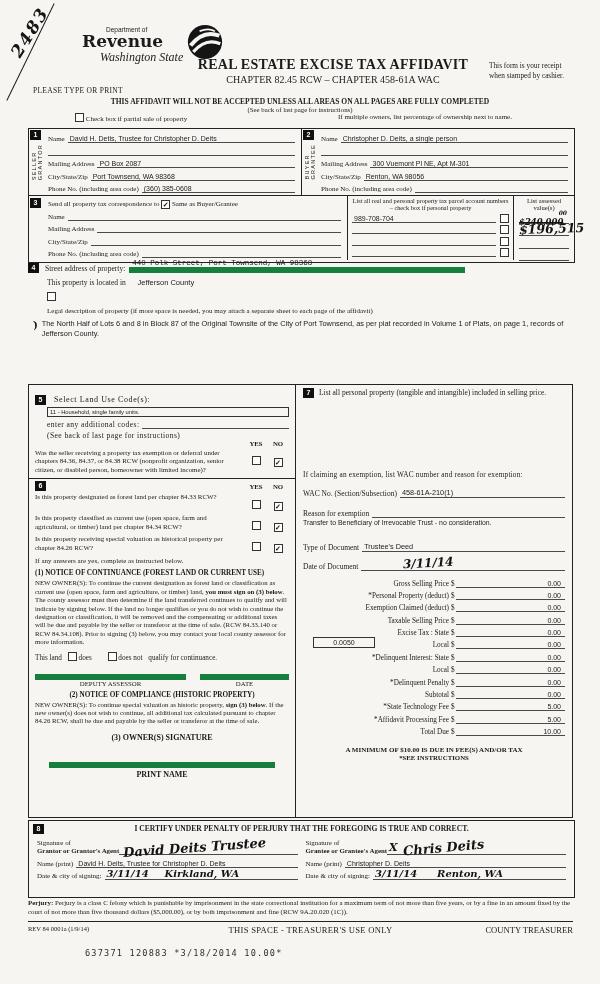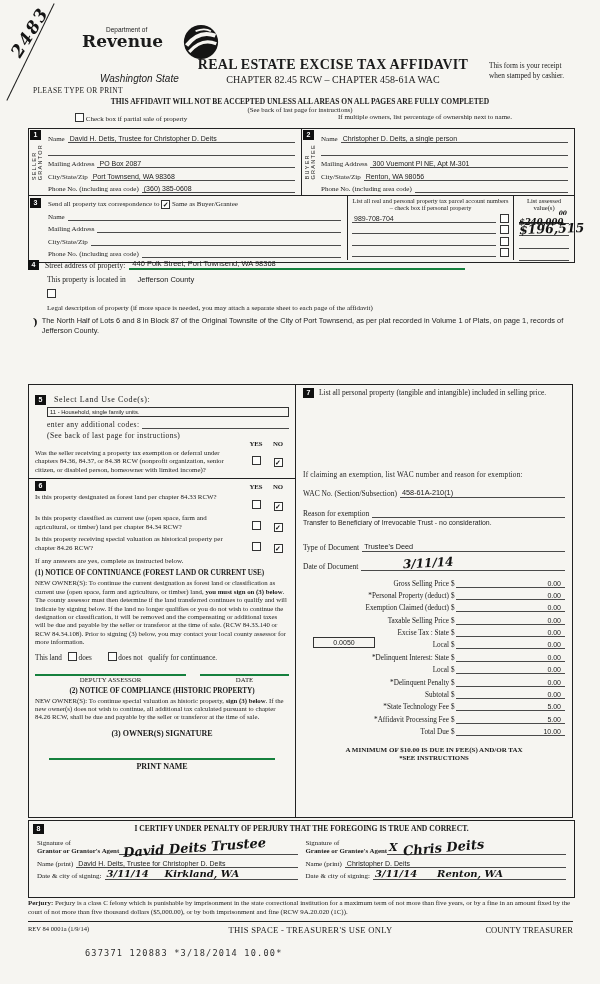--- a/index.html
+++ b/index.html
@@ -5,38 +5,38 @@
   html,body{margin:0;padding:0;background:#e9e8e4;}
   .page{position:relative;width:600px;height:984px;background:#f6f5f1;overflow:hidden;
         font-family:"Liberation Serif",serif;color:#1b1b1b;}
   .sans{font-family:"Liberation Sans",sans-serif;}
   .mono{font-family:"DejaVu Sans Mono",monospace;}
   .script{font-family:"DejaVu Serif",serif;font-style:italic;font-weight:bold;color:#141414;}
   .b{font-weight:bold;}
   .ctr{text-align:center;}
   .badge{display:inline-block;width:11px;height:10px;background:#101010;color:#fff;
          font:bold 7px "Liberation Sans",sans-serif;text-align:center;line-height:10px;}
-  .ul{border-bottom:2px solid #15803d;}
+  .ul{border-bottom:6px solid #15803d;font-family:Liberation Mono, monospace;}
   .cb{display:inline-block;width:7px;height:7px;border:1px solid #333;background:#fdfdfb;
       font:bold 7px "Liberation Sans",sans-serif;line-height:7px;text-align:center;
       vertical-align:-1px;color:#111;flex:none;}
   .frow{display:flex;align-items:flex-end;}
   .frow .lab{font-size:7px;margin-right:3px;white-space:nowrap;}
   .frow .val{flex:1;font-family:"Liberation Sans",sans-serif;font-size:7px;
              border-bottom:1px solid #4a4a4a;padding:0 2px 0 2px;white-space:nowrap;}
   .side{position:absolute;left:2px;top:15px;display:flex;}
   .side span{writing-mode:vertical-rl;transform:rotate(180deg);
              font:5.6px "Liberation Sans",sans-serif;letter-spacing:1.2px;color:#222;}
   
   .hw-num{position:absolute;left:2px;top:22px;font-size:17px;transform:rotate(-58deg);letter-spacing:2px;}
   .hw-slash{position:absolute;left:30px;top:-2px;height:108px;border-left:1.6px solid #1d1d1d;transform:rotate(26deg);}
   .logo{position:absolute;left:82px;top:26px;display:flex;align-items:flex-start;}
   .logo .l1{display:block;font:6.5px "Liberation Sans",sans-serif;margin-left:24px;}
   .logo .l2{display:block;font-family:"DejaVu Serif",serif;font-weight:bold;font-size:17px;line-height:17px;}
-  .logo .l3{display:block;font-family:Liberation Sans, sans-serif;font-style:italic;font-size:10px;margin-left:18px;margin-top:23px;}
+  .logo .l3{display:block;font-family:Liberation Serif, serif;font-style:italic;font-size:12px;margin-left:18px;}
   .title-block{position:absolute;left:168px;top:57px;width:330px;text-align:center;}
   .title-block .t{font-weight:bold;font-size:14px;letter-spacing:.3px;}
   .title-block .c{font-size:10px;margin-top:1px;}
   .receipt{position:absolute;left:489px;top:61px;width:100px;font-size:7.3px;line-height:1.35;}
   .ptp{position:absolute;left:33px;top:86px;font-size:7.5px;letter-spacing:.3px;}
   .warn{position:absolute;left:0;top:97px;width:100%;text-align:center;font-weight:bold;font-size:7.5px;}
   .seeback{position:absolute;left:0;top:106px;width:100%;text-align:center;font-size:6.8px;}
   .partial{position:absolute;left:75px;top:113px;font-size:7px;}
   .multown{position:absolute;left:338px;top:113px;font-size:7px;}
   

